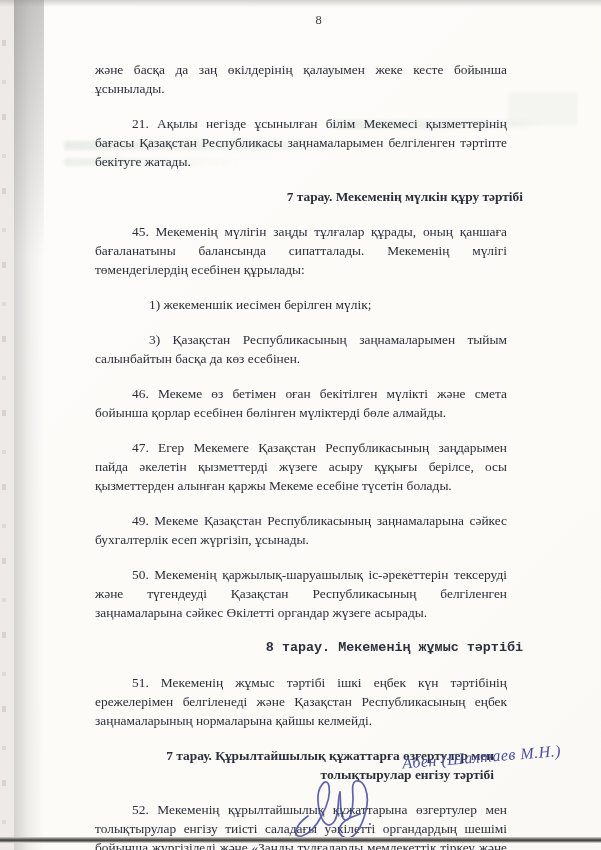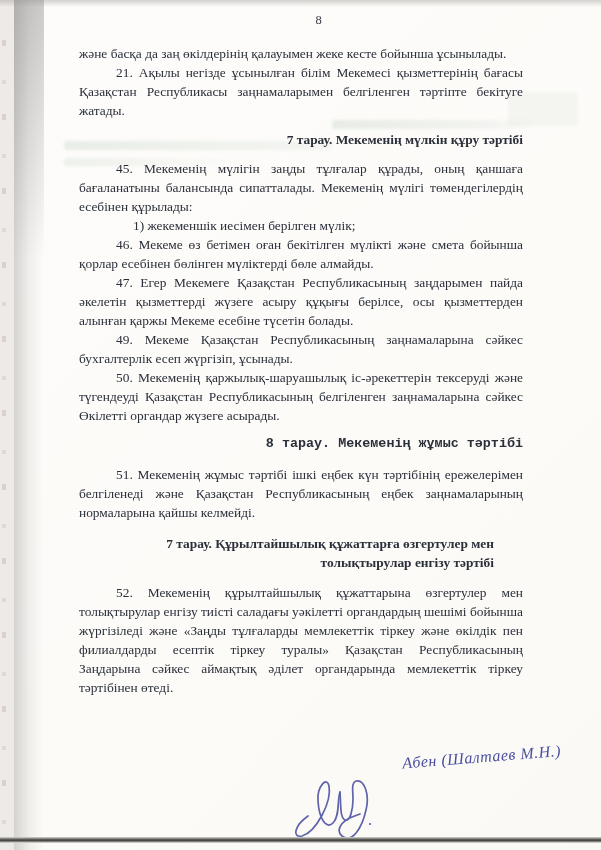--- a/index.html
+++ b/index.html
@@ -24,21 +24,21 @@
   .ghost{position:absolute;filter:blur(1.5px);opacity:.5;border-radius:3px;}
   .g1{left:332px;top:120px;width:212px;height:9px;background:linear-gradient(to right,rgba(120,150,120,.30),rgba(120,150,130,.16) 70%,transparent);}
   .g2{left:64px;top:141px;width:268px;height:9px;background:linear-gradient(to right,rgba(110,145,115,.28),rgba(120,150,130,.12));}
   .g3{left:64px;top:158px;width:178px;height:8px;background:linear-gradient(to right,rgba(110,145,115,.22),transparent);}
   .g4{left:508px;top:92px;width:70px;height:34px;background:rgba(140,165,140,.14);}
   
   .pagenum{position:absolute;left:97px;top:13px;width:444px;text-align:center;
     font-size:12.5px;color:#3a3e48;letter-spacing:1px;}
   .content{position:absolute;left:79px;top:44px;width:444px;
     font-size:13.4px;line-height:19px;text-align:justify;}
-  .content p{margin:0;text-indent:37px;}
+  .content p{margin:16px;text-indent:37px;}
   .content p.cont{text-indent:0;}
   .content p.li{text-indent:54px;}
   .chap{font-weight:bold;text-align:right;text-indent:0 !important;}
   .chap7{margin:10px 0 10px 0 !important;}
   .chap8{margin:9px 0 12px 0 !important;font-family:Liberation Mono, monospace;}
   .chap9{margin:12px auto 11px auto !important;max-width:386px;}
   
   .handwriting{position:absolute;left:402px;top:747px;width:190px;
     color:#4a4f9f;font-style:italic;font-size:16px;line-height:18px;
     transform:rotate(-4.5deg);letter-spacing:.5px;white-space:nowrap;}
@@ -61,20 +61,21 @@
 
   <div class="pagenum">8</div>
 
   <div class="content">
     <p class="cont">және басқа да заң өкілдерінің қалауымен жеке кесте бойынша ұсынылады.</p>
     <p>21.  Ақылы негізде ұсынылған білім Мекемесі қызметтерінің бағасы Қазақстан Республикасы заңнамаларымен белгіленген тәртіпте бекітуге жатады.</p>
 
     <p class="chap chap7">7 тарау. Мекеменің мүлкін құру тәртібі</p>
     <p>45.  Мекеменің мүлігін заңды тұлғалар құрады, оның қаншаға бағаланатыны балансында сипатталады. Мекеменің мүлігі төмендегілердің есебінен құрылады:</p>
     <p class="li">1)  жекеменшік иесімен берілген мүлік;</p>
+    <p class="li">3)  Қазақстан Республикасының заңнамаларымен тыйым салынбайтын басқа да көз есебінен.</p>
     <p>46. Мекеме өз бетімен оған бекітілген мүлікті және смета бойынша қорлар есебінен бөлінген мүліктерді бөле алмайды.</p>
     <p>47. Егер Мекемеге Қазақстан Республикасының заңдарымен пайда әкелетін қызметтерді жүзеге асыру құқығы берілсе, осы қызметтерден алынған қаржы Мекеме есебіне түсетін болады.</p>
     <p>49. Мекеме Қазақстан Республикасының заңнамаларына сәйкес бухгалтерлік есеп жүргізіп, ұсынады.</p>
     <p>50. Мекеменің қаржылық-шаруашылық іс-әрекеттерін тексеруді және түгендеуді Қазақстан Республикасының белгіленген заңнамаларына сәйкес Өкілетті органдар жүзеге асырады.</p>
 
     <p class="chap chap8">8 тарау. Мекеменің жұмыс тәртібі</p>
     <p>51. Мекеменің жұмыс тәртібі ішкі еңбек күн тәртібінің ережелерімен белгіленеді және Қазақстан Республикасының еңбек заңнамаларының нормаларына қайшы келмейді.</p>
 
     <p class="chap chap9"><span>7 тарау. Құрылтайшылық құжаттарға өзгертулер мен</span><br>
     <span>толықтырулар енгізу тәртібі</span></p>

